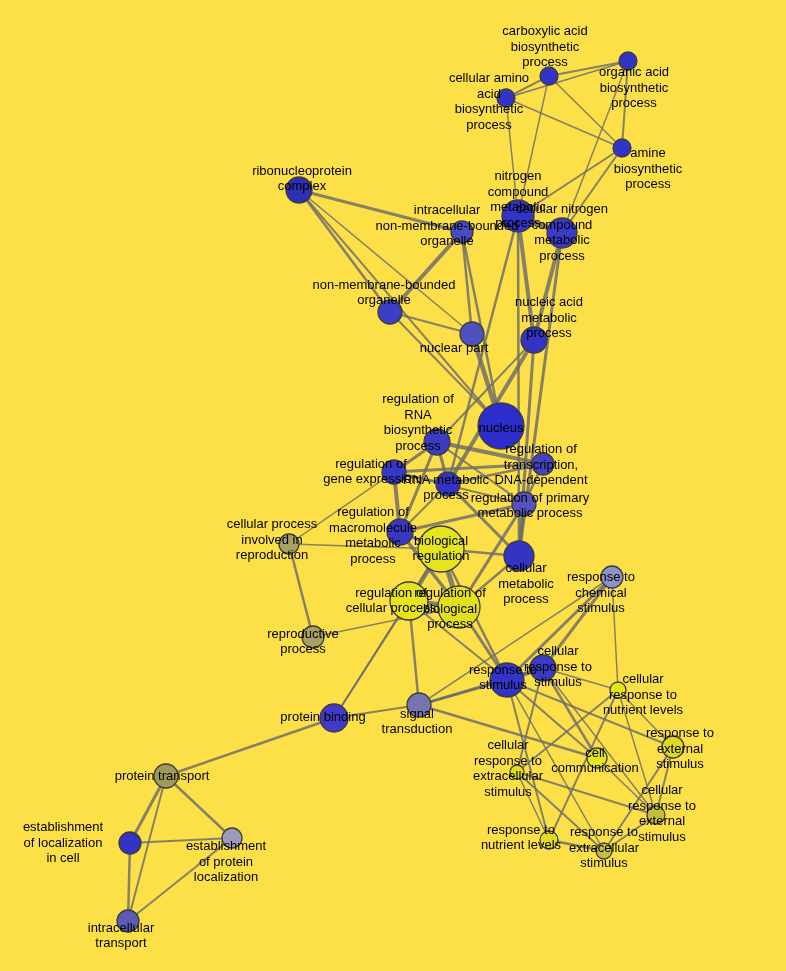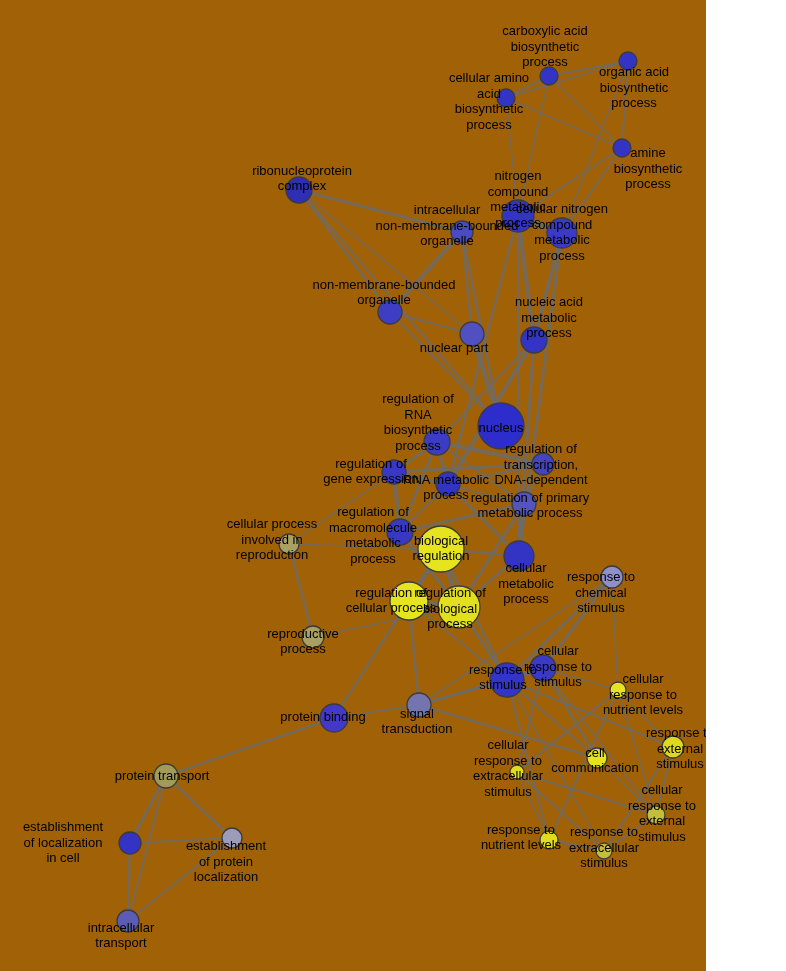--- a/index.html
+++ b/index.html
@@ -2,24 +2,24 @@
 <html><head>
 <meta charset="utf-8">
 <style>
   html, body {
     margin: 0;
     padding: 0;
     background: #ffffff;
     font-family: "Liberation Sans", sans-serif;
   }
   .canvas-wrap {
-    width: 706px;
+    width: 786px;
     height: 971px;
     position: relative;
-    background: #a16207;
+    background: #fde047;
     overflow: hidden;
   }
   svg text {
     font-family: "Liberation Sans", sans-serif;
     font-size: 13px;
     fill: #000000;
   }
   svg line { shape-rendering: geometricPrecision; }
 </style>
 </head>

